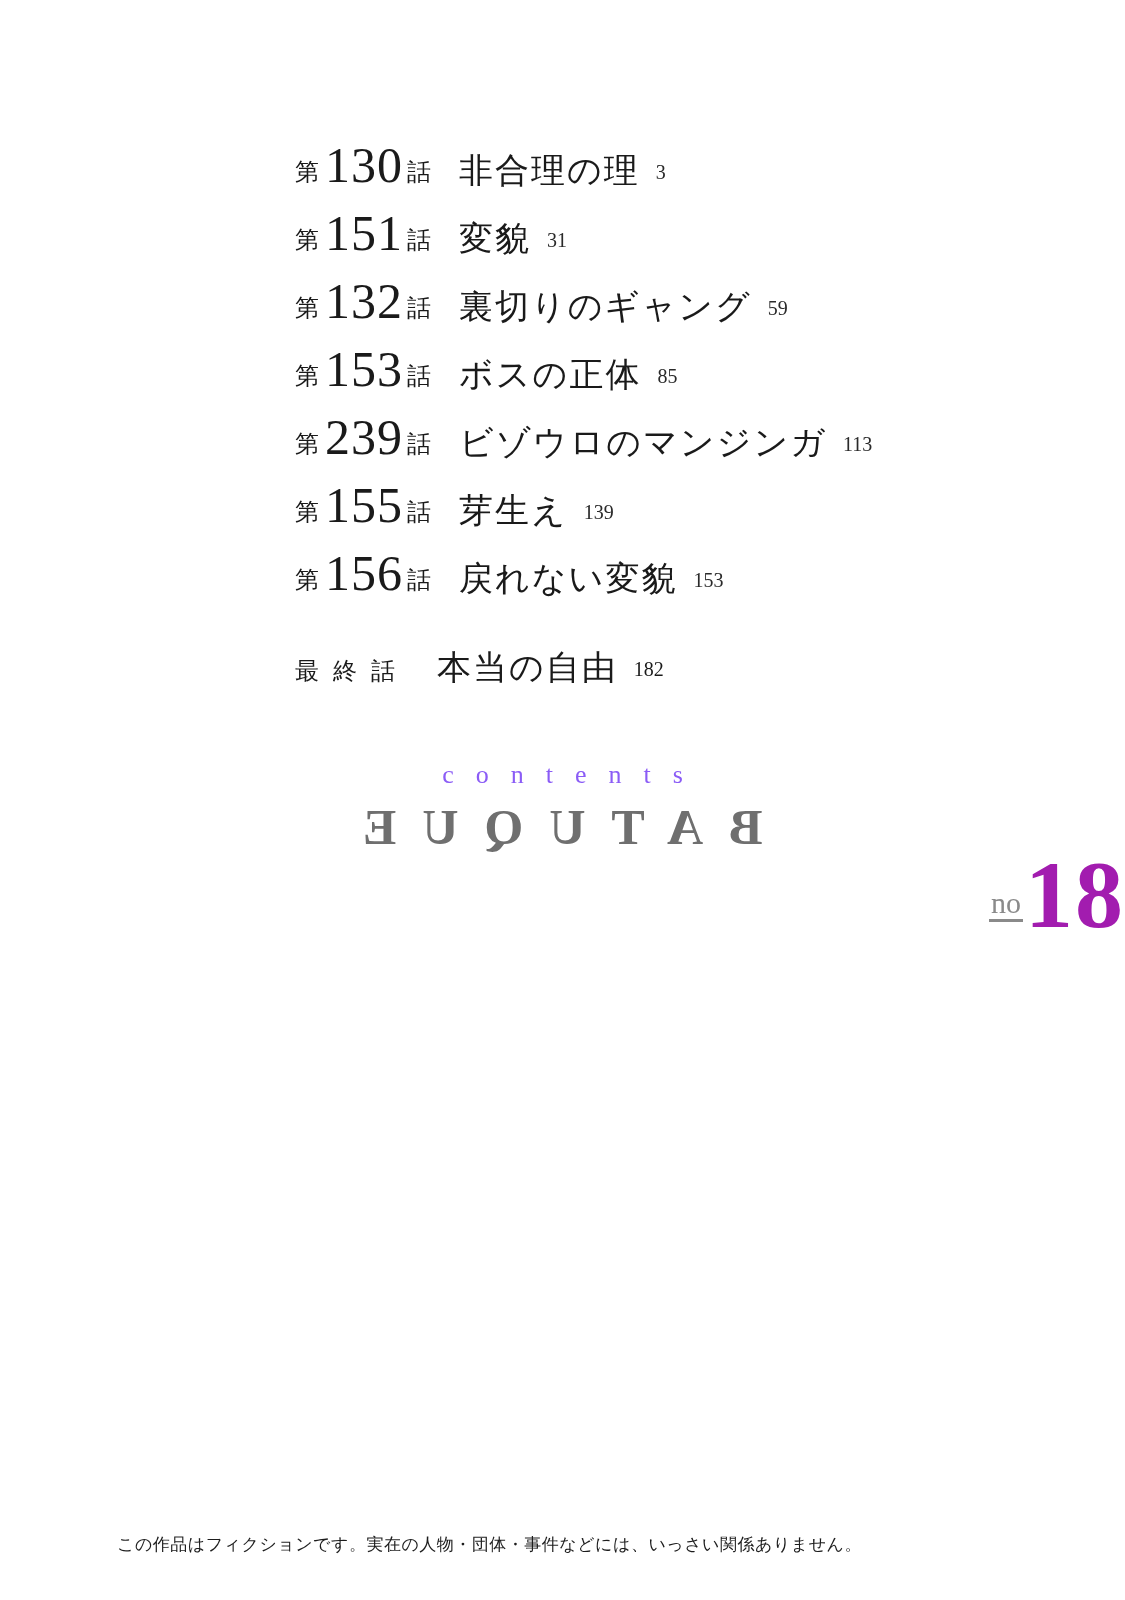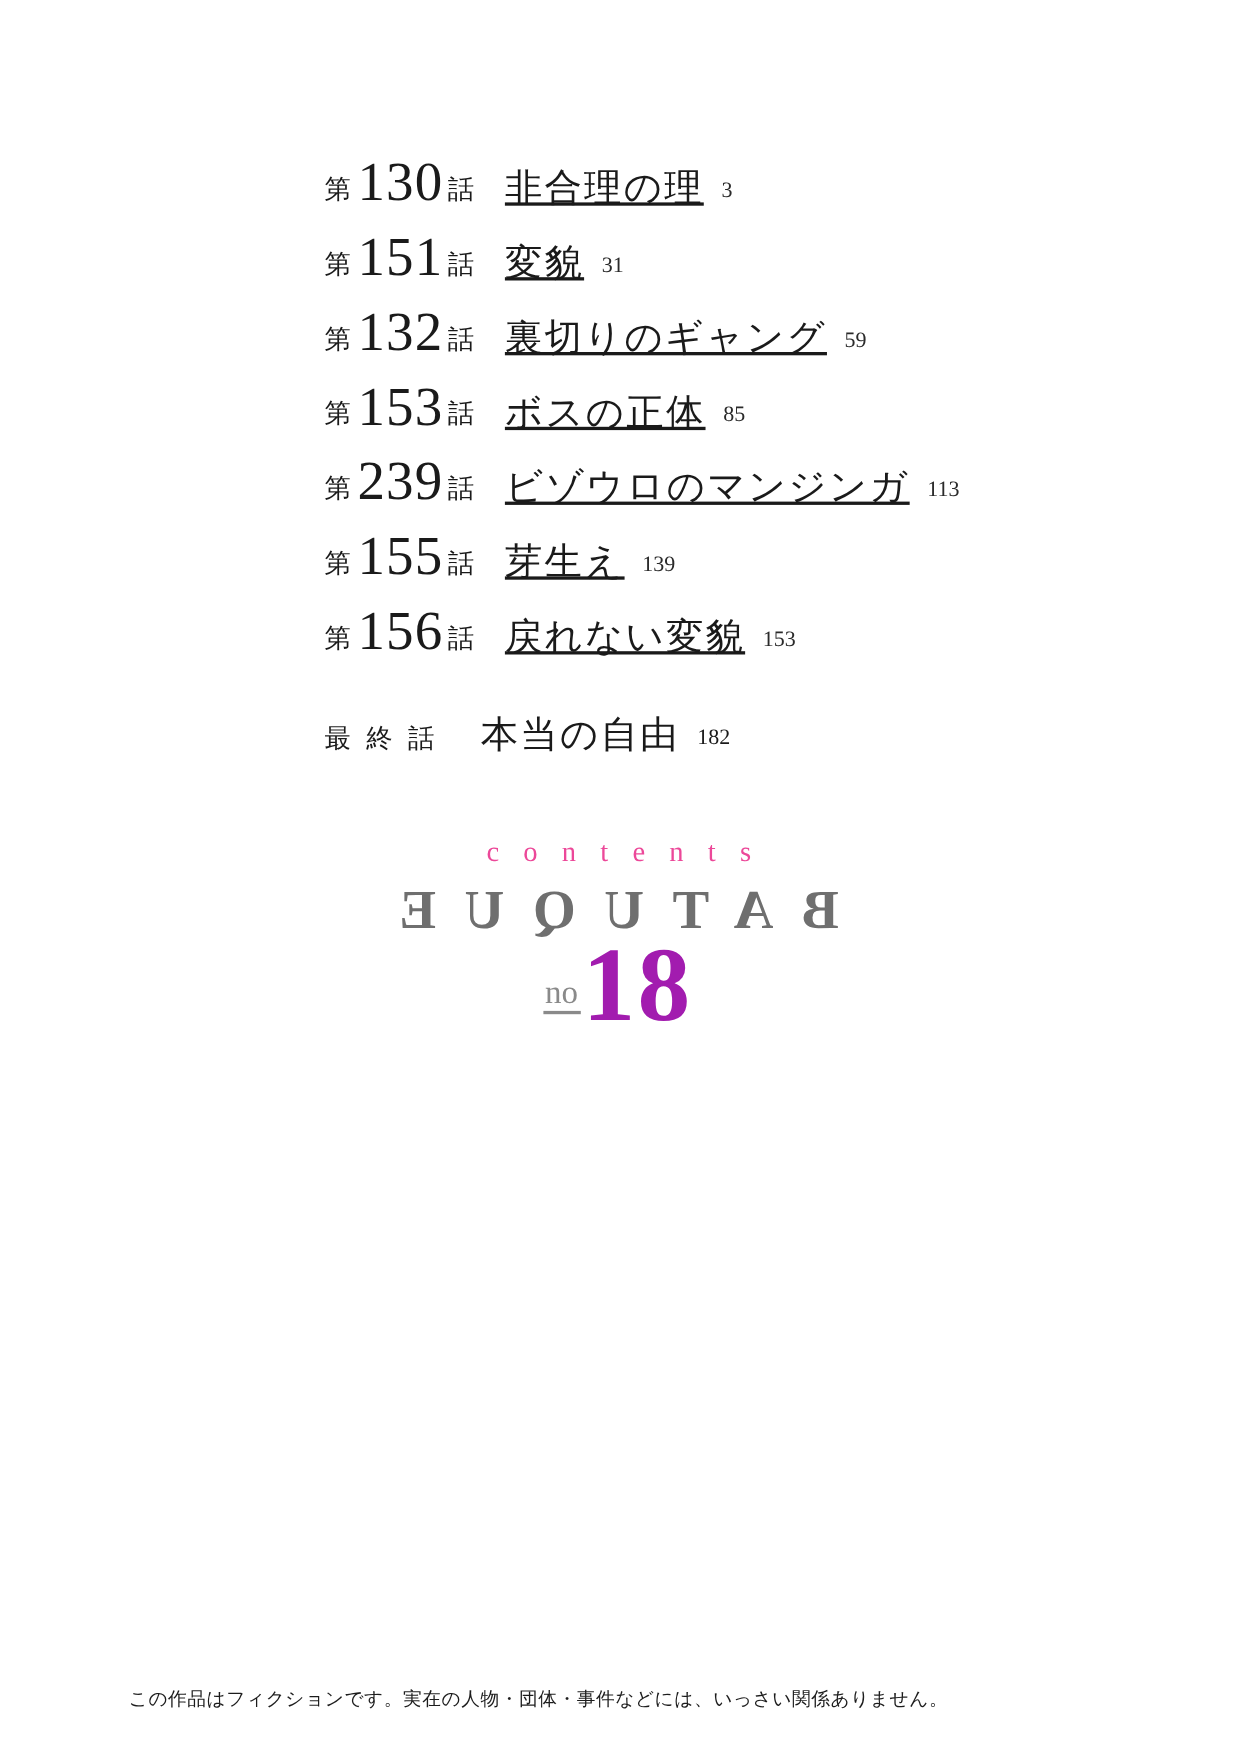--- a/index.html
+++ b/index.html
@@ -50,21 +50,20 @@
   .ep-wa {
     font-size: 24px;
     position: relative;
     top: -2px;
   }
   .ep-title {
     font-size: 34px;
     margin-left: 28px;
     white-space: nowrap;
     letter-spacing: 2px;
-    text-decoration: underline;
   }
   .ep-page {
     font-size: 20px;
     margin-left: 16px;
     position: relative;
     top: -3px;
     color: #2a2a2a;
   }
 
   .final-row {
@@ -91,40 +90,40 @@
   .logo-block {
     position: absolute;
     top: 760px;
     left: 0;
     width: 1125px;
     text-align: center;
   }
   .contents-word {
     font-size: 26px;
     letter-spacing: 22px;
-    color: #ec4899;
+    color: #8b5cf6;
     font-family: "Liberation Serif", serif;
     padding-left: 22px;
   }
   .batuque {
     margin-top: 8px;
     font-size: 50px;
     letter-spacing: 26px;
     font-weight: bold;
     color: #6f6f6f;
     font-family: "Liberation Serif", serif;
     transform: scaleX(-1);
     display: inline-block;
     padding-left: 26px;
   }
   .no-18 {
     margin-top: -4px;
     display: flex;
     align-items: flex-end;
-    justify-content: center;
+    justify-content: flex-end;
   }
   .no-word {
     font-size: 30px;
     color: #8a8a8a;
     font-family: "Liberation Serif", serif;
     position: relative;
     top: -18px;
     right: 2px;
   }
   .no-word u {

